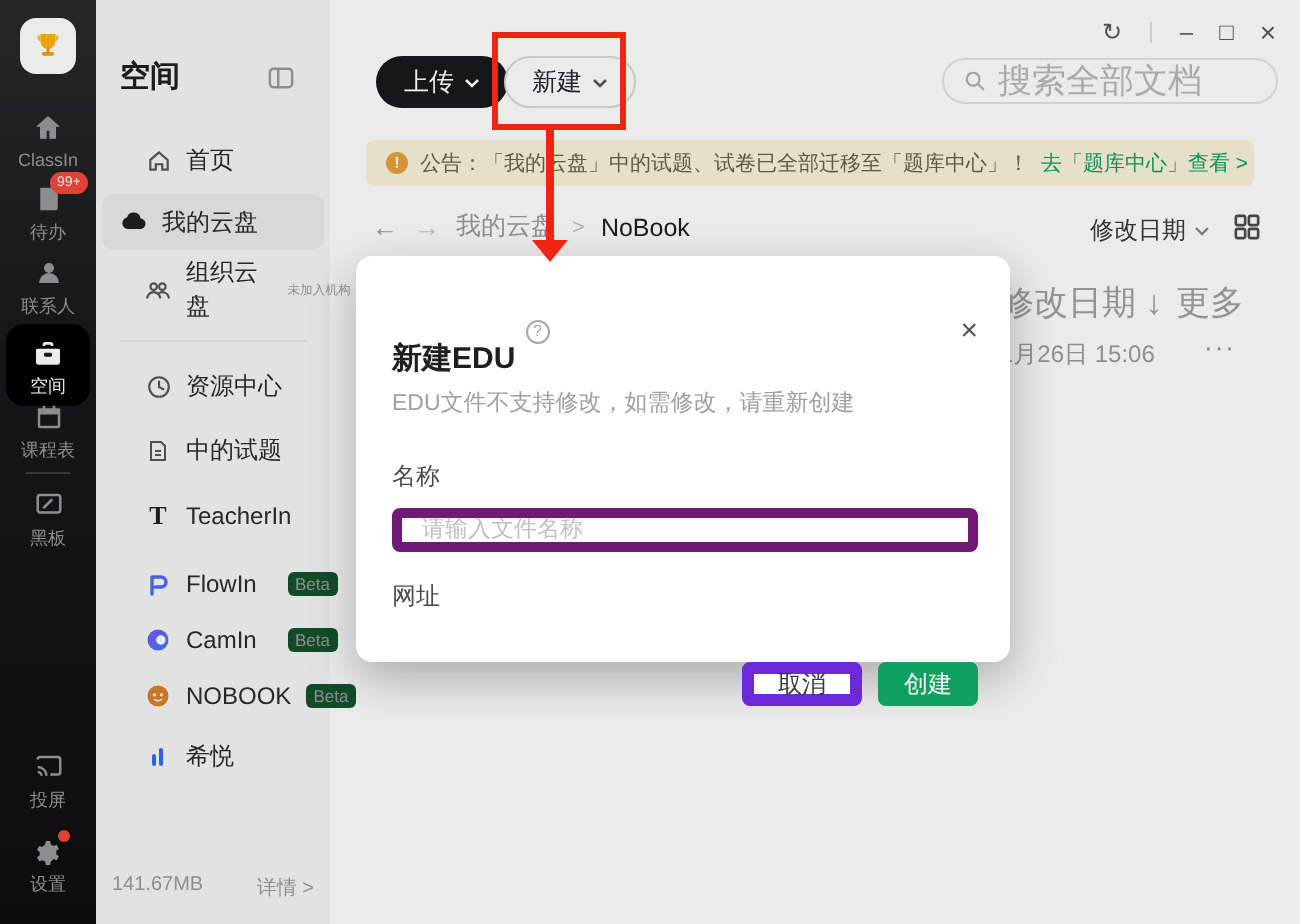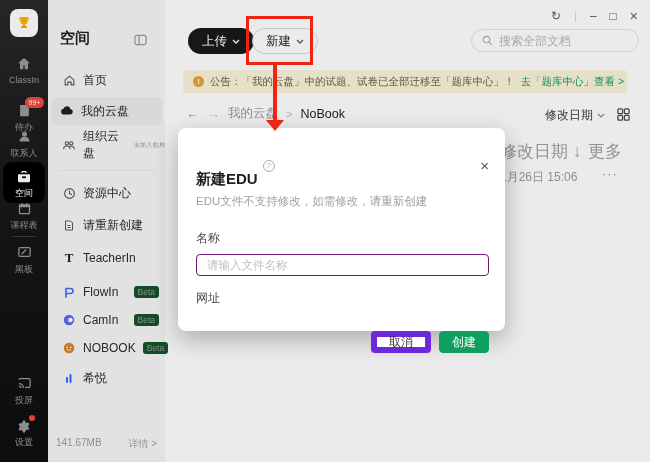--- a/index.html
+++ b/index.html
@@ -19,21 +19,21 @@
   .rail-item .ico { width:17px; height:17px; display:flex; align-items:center; justify-content:center; position:relative; }
   .rail-div { position:absolute; left:13px; width:22px; height:1px; background:#3c3c3e; }
   .badge99 { position:absolute; top:-5px; left:9px; background:#f5483b; color:#fff; font-size:7px;
              line-height:9px; padding:1px 4px; border-radius:7px; white-space:nowrap; }
   .reddot { position:absolute; top:-2px; right:-2px; width:6px; height:6px; border-radius:50%; background:#f5483b; }
 
   
   .sidebar { position:absolute; left:48px; top:0; width:117px; height:462px; background:#f6f6f7; z-index:9; }
   .sb-title { position:absolute; left:12px; top:29px; font-size:15px; font-weight:bold; color:#1f1f1f; }
   .collapse { position:absolute; left:86px; top:32px; color:#9a9a9a; cursor:pointer; }
-  .sb-item { position:absolute; left:2px; width:117px; height:24px; display:flex; align-items:center;
+  .sb-item { position:absolute; left:12px; width:117px; height:24px; display:flex; align-items:center;
              gap:7px; padding-left:12px; font-size:12px; color:#2b2b2b; cursor:pointer; }
   .sb-item .sbi { width:14px; height:14px; display:flex; align-items:center; justify-content:center; color:#55565a; }
   .sb-item.active { left:3px; width:111px; height:28px; background:#ebebec; border-radius:6px; padding-left:9px; }
   .mini-badge { font-size:7px; color:#9b9b9b; margin-left:1px; white-space:nowrap; transform:scale(.9); }
   .beta { margin-left:auto; margin-right:8px; font-size:8.5px; color:#9a9a9a; background:#14532d;
           padding:1px 4px; border-radius:3px; }
   .sb-div { position:absolute; left:12px; width:93px; height:1px; background:#e7e7e8; }
   .storage { position:absolute; left:8px; right:8px; bottom:11px; display:flex; justify-content:space-between;
              font-size:10px; color:#9b9b9b; }
   .storage .det { cursor:pointer; }
@@ -44,21 +44,21 @@
                   color:#5a5a5a; font-size:12px; z-index:11; }
   .win-controls .wdiv { color:#d8d8d8; font-size:11px; }
   .win-controls span { cursor:pointer; }
   .btn-upload { position:absolute; left:23px; top:28px; height:26px; padding:0 14px; border-radius:13px;
                 background:#17191b; color:#fff; font-size:12.5px; display:flex; align-items:center; gap:5px; cursor:pointer; }
   .btn-create { position:absolute; left:87px; top:28px; height:26px; padding:0 13px; border-radius:13px;
                 background:#fff; border:1px solid #d9d9d9; color:#26282b; font-size:12.5px;
                 display:flex; align-items:center; gap:5px; cursor:pointer; }
   .search { position:absolute; top:29px; right:11px; width:168px; height:23px; border:1px solid #e3e3e3;
             border-radius:12px; background:#fff; display:flex; align-items:center; gap:6px; padding:0 10px; }
-  .search input { border:none; outline:none; background:transparent; font-size:12px; color:#555; width:120px;
+  .search input { border:none; outline:none; background:transparent; font-size:17px; color:#555; width:120px;
                   font-family:Liberation Sans, sans-serif; }
   .search input::placeholder { color:#b9b9b9; }
 
   .notice { position:absolute; left:18px; right:23px; top:70px; height:23px; background:#faf3d9; border-radius:4px;
             display:flex; align-items:center; gap:6px; padding:0 10px; font-size:10.5px; white-space:nowrap; overflow:hidden; }
   .notice .n-ico { width:11px; height:11px; border-radius:50%; background:#e6a23c; color:#fff; font-size:8px;
                    font-weight:bold; display:flex; align-items:center; justify-content:center; flex:0 0 auto; }
   .notice .n-text { color:#6a6147;text-align:center; }
   .notice .n-link { color:#0fa05f; cursor:pointer; }
 
@@ -81,21 +81,21 @@
   .modal { position:absolute; left:178px; top:128px; width:327px; height:203px; background:#fff; border-radius:8px;
            z-index:60; box-shadow:0 8px 24px rgba(0,0,0,.28); padding:14px 16px 0 18px; }
   .m-head { display:flex; align-items:center; gap:5px; }
   .m-title { font-size:15px; font-weight:bold; color:#1f1f1f;margin-top:28px; }
   .m-info { width:12px; height:12px; border:1px solid #a8a8a8; border-radius:50%; color:#a8a8a8; font-size:8px;
             display:flex; align-items:center; justify-content:center; }
   .m-close { margin-left:auto; color:#555; font-size:15px; cursor:pointer; line-height:14px; }
   .m-sub { margin-top:5px; font-size:11.5px; color:#a0a0a0; }
   .m-label { margin-top:21px; font-size:12px; color:#4a4a4a; }
   .m-label.second { margin-top:14px; }
-  .m-input { margin-top:7px; width:100%; height:22px; border:1px solid #701a75; border-radius:4px;
+  .m-input { margin-top:7px; width:100%; height:22px; border:5px solid #701a75; border-radius:4px;
              padding:0 10px; font-size:11.5px; color:#333; outline:none; font-family:"Liberation Sans", sans-serif; }
   .m-input::placeholder { color:#c0c0c0; }
   .m-foot { margin-top:24px; display:flex; justify-content:flex-end; gap:8px; }
   .m-btn { height:22px; padding:0 12px; border-radius:4px; font-size:12px; display:flex; align-items:center; cursor:pointer; }
   .m-btn.cancel { background:#fff; border:6px solid #6d28d9; color:#3a3a3a; }
   .m-btn.ok { background:#0fa05f; border:1px solid #0fa05f; color:#fff; }
 
   
   .anno-box { position:absolute; left:246px; top:16px; width:67px; height:49px; border:3px solid #ef2412; z-index:80; }
   .anno-shaft { position:absolute; left:273px; top:64px; width:4px; height:57px; background:#ef2412; z-index:80; }
@@ -119,21 +119,21 @@
 
     <div class="rail-item" style="top:55px">
       <span class="ico">
         <svg width="16" height="16" viewBox="0 0 24 24">
             <path fill="currentColor" d="M12 3l9 8h-3v9h-5v-6h-2v6H6v-9H3z"></path>
           </svg>
       </span>
       <span class="rl">ClassIn</span>
     </div>
 
-    <div class="rail-item" style="top:102px">
+    <div class="rail-item" style="top:91px">
       <span class="ico">
         <svg width="15" height="15" viewBox="0 0 24 24">
             <path fill="currentColor" d="M5 3h12a2 2 0 0 1 2 2v14a2 2 0 0 1-2 2H5zM8 7h7v2H8zm0 4h7v2H8z"></path>
           </svg>
         <span class="badge99">99+</span>
       </span>
       <span class="rl">待办</span>
     </div>
 
     <div class="rail-item" style="top:128px">
@@ -250,21 +250,21 @@
       <span>资源中心</span>
     </div>
 
     <div class="sb-item" style="top:213px">
       <span class="sbi">
         <svg width="12" height="13" viewBox="0 0 24 24">
             <path fill="none" stroke="currentColor" stroke-width="2" d="M5 3h10l4 4v14H5z"></path>
             <path d="M9 12h6M9 16h6" stroke="currentColor" stroke-width="2"></path>
           </svg>
       </span>
-      <span>请重新创建</span>
+      <span>中的试题</span>
     </div>
 
     <div class="sb-item" style="top:246px">
       <span class="sbi" style="font-family:'Liberation Serif',serif;font-weight:bold;font-size:13px;color:#1f1f1f;">T</span>
       <span>TeacherIn</span>
     </div>
 
     <div class="sb-item" style="top:280px">
       <span class="sbi">
         <svg width="12" height="13" viewBox="0 0 24 24">

